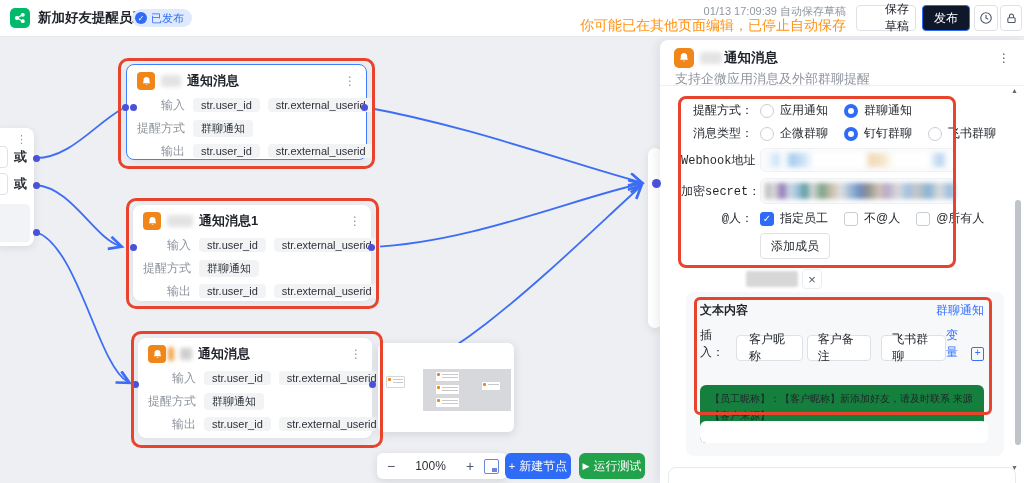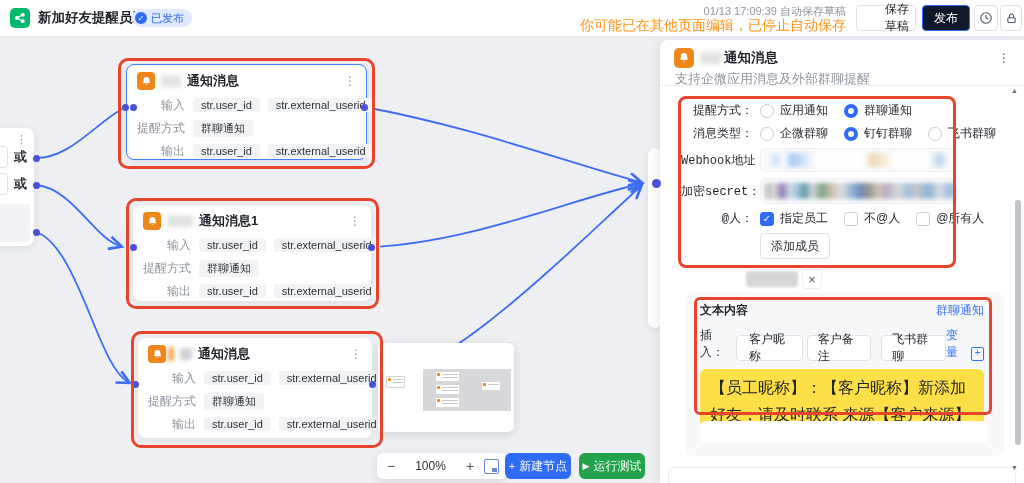--- a/index.html
+++ b/index.html
@@ -116,21 +116,21 @@
 
   .graycard{position:absolute;left:26px;top:252px;width:318px;height:164px;background:#f7f8fa;border-radius:8px;}
   .g2content{position:absolute;left:40px;top:262px;width:284px;}
   .g2head{display:flex;align-items:center;}
   .g2title{font-size:12px;font-weight:bold;}
   .link{font-size:12px;color:#3370ff;cursor:pointer;}
   .insrow{display:flex;align-items:flex-end;margin-top:8px;}
   .inslabel{font-size:12px;margin-right:4px;}
   .varicon{width:12px;height:12px;border:1px solid #3370ff;border-radius:2px;color:#3370ff;font-size:10px;line-height:10px;
            text-align:center;margin-left:4px;cursor:pointer;}
-  .textarea{margin-top:8px;background:#fde047;border-radius:6px;height:48px;padding:5px 10px;font-size:16px;line-height:1.7;cursor:text;}
+  .textarea{margin-top:24px;background:#15803d;border-radius:6px;height:48px;padding:5px 10px;font-size:10px;line-height:1.7;cursor:text;}
   .emptybox{position:absolute;left:40px;top:381px;width:288px;height:22px;background:#fff;border-radius:6px;cursor:text;}
   .bottomsliver{position:absolute;left:8px;top:427px;width:346px;height:16px;background:#fff;
                 border:1px solid #e8eaee;border-radius:8px 8px 0 0;}
   .scrollthumb{position:absolute;left:355px;top:160px;width:6px;height:245px;background:#bfc3ca;border-radius:3px;cursor:grab;}
   .scrollarrow{position:absolute;left:351px;font-size:7px;color:#646a73;cursor:pointer;}
   .sliver-card{position:absolute;left:648px;top:148px;width:14px;height:180px;background:#fff;border-radius:8px;
                box-shadow:0 2px 8px rgba(31,35,41,.1);z-index:4;}
   .kebabtxt{font-size:12px;}
 </style>
 </head>

